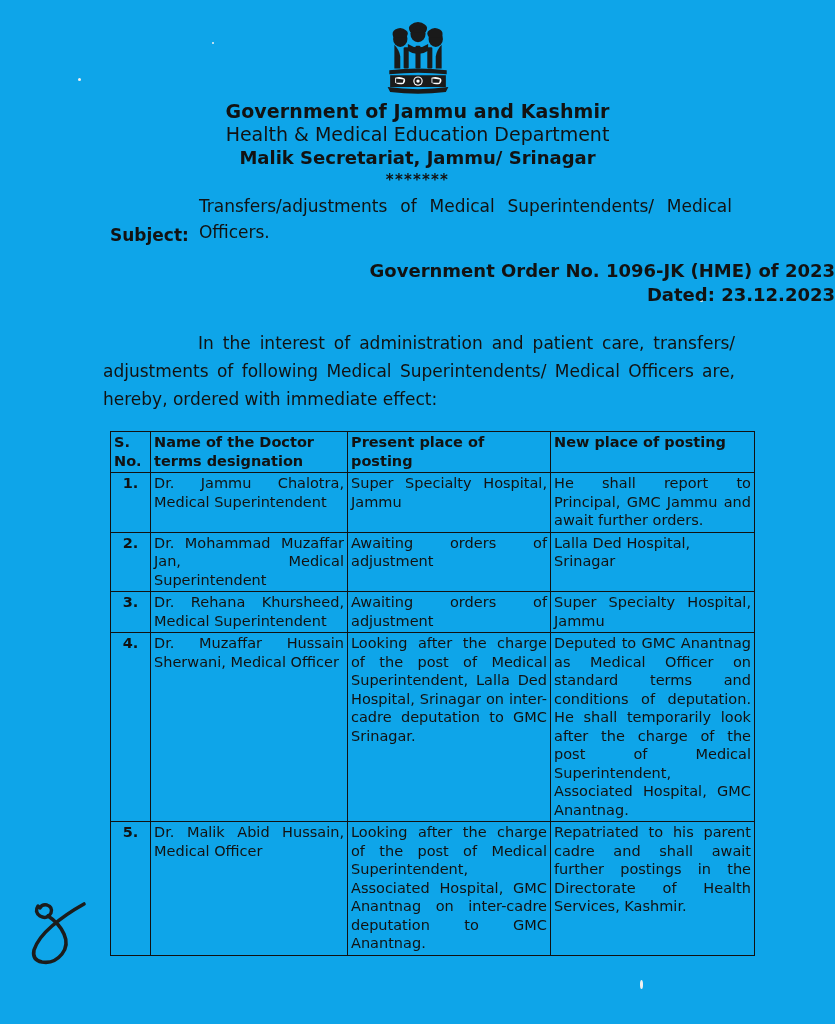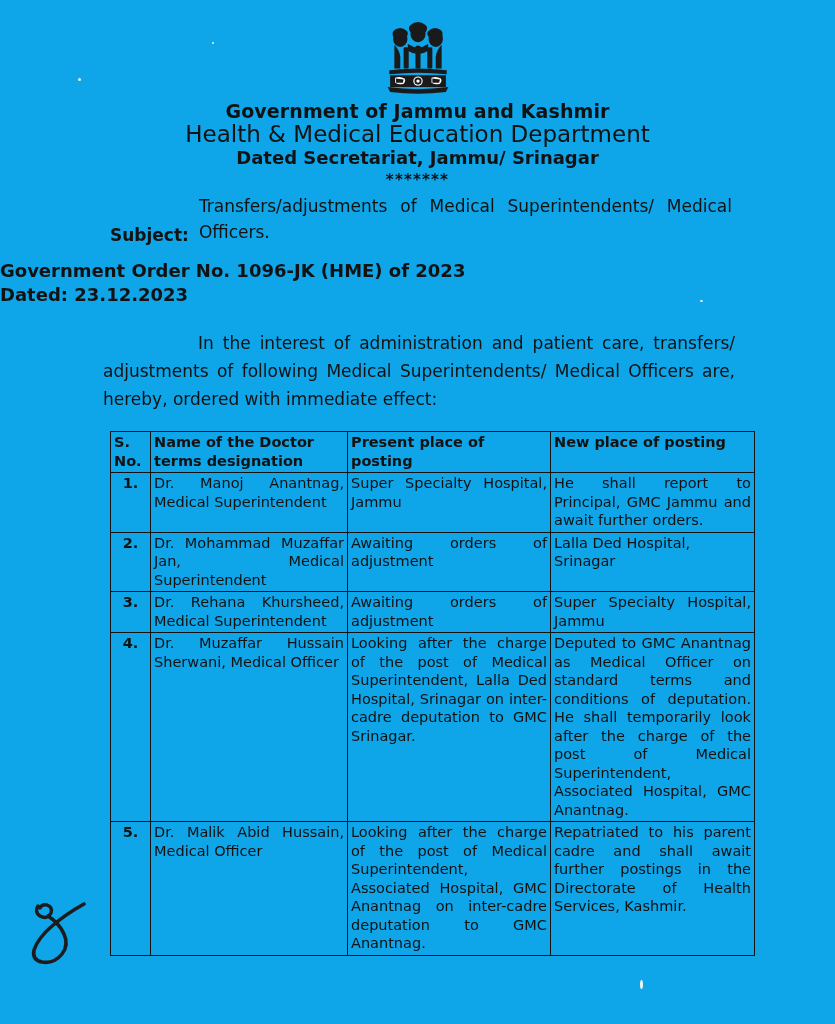--- a/index.html
+++ b/index.html
@@ -43,21 +43,21 @@
     top: 100px;
     text-align: center;
   }
   .hdr-line1 {
     font-size: 19px;
     font-weight: bold;
     letter-spacing: 0.1px;
     line-height: 23px;
   }
   .hdr-line2 {
-    font-size: 23px;
+    font-size: 19px;
     font-weight: normal;
     line-height: 23px;
   }
   .hdr-line3 {
     font-size: 18px;
     font-weight: bold;
     line-height: 23px;
   }
   .hdr-stars {
     font-size: 15px;
@@ -89,21 +89,21 @@
     text-align: justify;
     text-align-last: left;
     flex: 1 1 auto;
   }
 
   
   .order-block {
     position: absolute;
     left: 0; right: 0;
     top: 259px;
-    text-align: left;
+    text-align: right;
   }
   .order-no {
     font-size: 18px;
     font-weight: bold;
     line-height: 24px;
   }
   .order-date {
     font-size: 18px;
     font-weight: bold;
     line-height: 24px;
@@ -227,21 +227,21 @@
         <path d="M67 67 l9 1 l-1 4 l-8 0 z"></path>
 
         <path d="M14 77 q36 5 72 0 l-3 6 q-33 4 -66 0 z"></path>
       </g>
     </svg>
   </div>
 
   <div class="header-block">
     <div class="hdr-line1">Government of Jammu and Kashmir</div>
     <div class="hdr-line2">Health &amp; Medical Education Department</div>
-    <div class="hdr-line3">Dated Secretariat, Jammu/ Srinagar</div>
+    <div class="hdr-line3">Malik Secretariat, Jammu/ Srinagar</div>
     <div class="hdr-stars">*******</div>
   </div>
 
   <div class="subject-row">
     <div class="subject-label">Subject:</div>
     <div class="subject-text">Transfers/adjustments of Medical Superintendents/ Medical Officers.</div>
   </div>
 
   <div class="order-block">
     <div class="order-no">Government Order No. 1096-JK (HME) of 2023</div>
@@ -256,21 +256,21 @@
         <tr>
           <th class="c-sno">S. No.</th>
           <th class="c-name just">Name of the Doctor terms designation</th>
           <th class="c-present">Present place of posting</th>
           <th class="c-new">New place of posting</th>
         </tr>
       </thead>
       <tbody>
         <tr>
           <td class="c-sno">1.</td>
-          <td class="c-name just">Dr. Manoj Anantnag, Medical Superintendent</td>
+          <td class="c-name just">Dr. Jammu Chalotra, Medical Superintendent</td>
           <td class="c-present just">Super Specialty Hospital, Jammu</td>
           <td class="c-new just">He shall report to Principal, GMC Jammu and await further orders.</td>
         </tr>
         <tr>
           <td class="c-sno">2.</td>
           <td class="c-name just">Dr. Mohammad Muzaffar Jan, Medical Superintendent</td>
           <td class="c-present just">Awaiting orders of adjustment</td>
           <td class="c-new">Lalla Ded Hospital, Srinagar</td>
         </tr>
         <tr>

